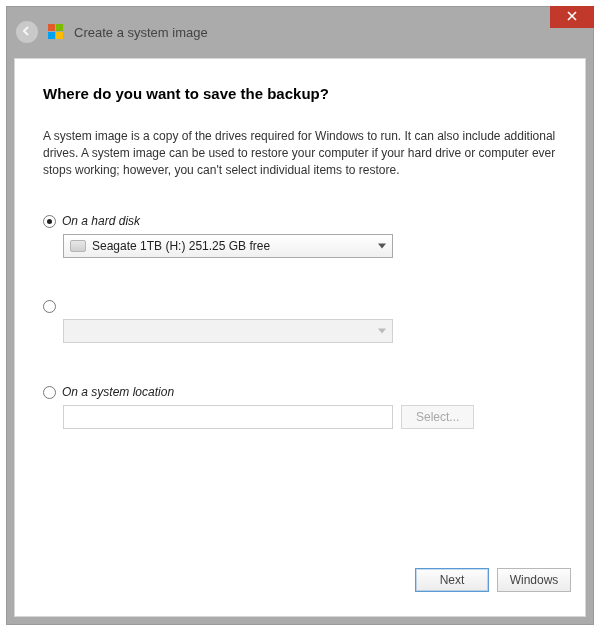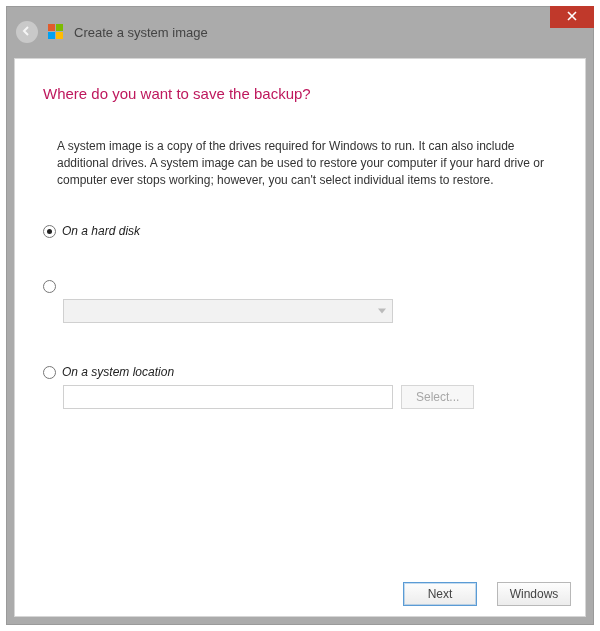--- a/index.html
+++ b/index.html
@@ -68,30 +68,30 @@
   .panel {
     position: absolute;
     left: 8px; right: 8px; top: 52px; bottom: 8px;
     background: #fff;
     border: 1px solid #d6d6d6;
   }
   .content {
     padding: 26px 28px 0 28px;
   }
   .question {
-    color: #be185d;
+    color: #000000;
     font-size: 15px;
-    margin: 0 0 36px 0;
-    font-weight: 400;
+    margin: 0 0 26px 0;
+    font-weight: 700;
   }
   .desc {
     color: #333;
     font-size: 12px;
     line-height: 1.4;
-    margin: 0 0 36px 14px;
+    margin: 0 0 36px 0;
   }
   .opt-group { margin-bottom: 42px; }
   .radio-row {
     display: flex;
     align-items: center;
     gap: 6px;
     margin-bottom: 6px;
     font-style: italic;
   }
   .radio {
@@ -168,23 +168,23 @@
     border-color: #d6d6d6;
     background: #f7f7f7;
     cursor: default;
   }
   .btn.primary {
     border-color: #5a9bd5;
     box-shadow: 0 0 0 1px rgba(90,155,213,.35) inset;
   }
   .footer {
     position: absolute;
-    bottom: 10px; right: 14px;
-    display: flex;
-    gap: 20px;
+    bottom: 24px; right: 14px;
+    display: flex;
+    gap: 8px;
     padding-left: 28px;
   }
   .footer .btn { width: 74px; }
 </style>
 </head>
 <body>
 
 <div class="outer">
 
   <div class="close-btn">
@@ -215,20 +215,27 @@
   <div class="panel">
     <div class="content">
       <h1 class="question">Where do you want to save the backup?</h1>
       <p class="desc">A system image is a copy of the drives required for Windows to run. It can also include additional drives. A system image can be used to restore your computer if your hard drive or computer ever stops working; however, you can't select individual items to restore.</p>
 
       <div class="opt-group">
         <div class="radio-row">
           <span class="radio checked"></span>
           <span class="radio-label">On a hard disk</span>
         </div>
+        <div class="indent">
+          <div class="dropdown">
+            <span class="drive-icon"></span>
+            <span class="dd-text">Seagate 1TB (H:)  251.25 GB free</span>
+            <span class="chev"></span>
+          </div>
+        </div>
       </div>
 
       <div class="opt-group">
         <div class="radio-row">
           <span class="radio"></span>
         </div>
         <div class="indent">
           <div class="dropdown disabled">
             <span class="dd-text"></span>
             <span class="chev"></span>

